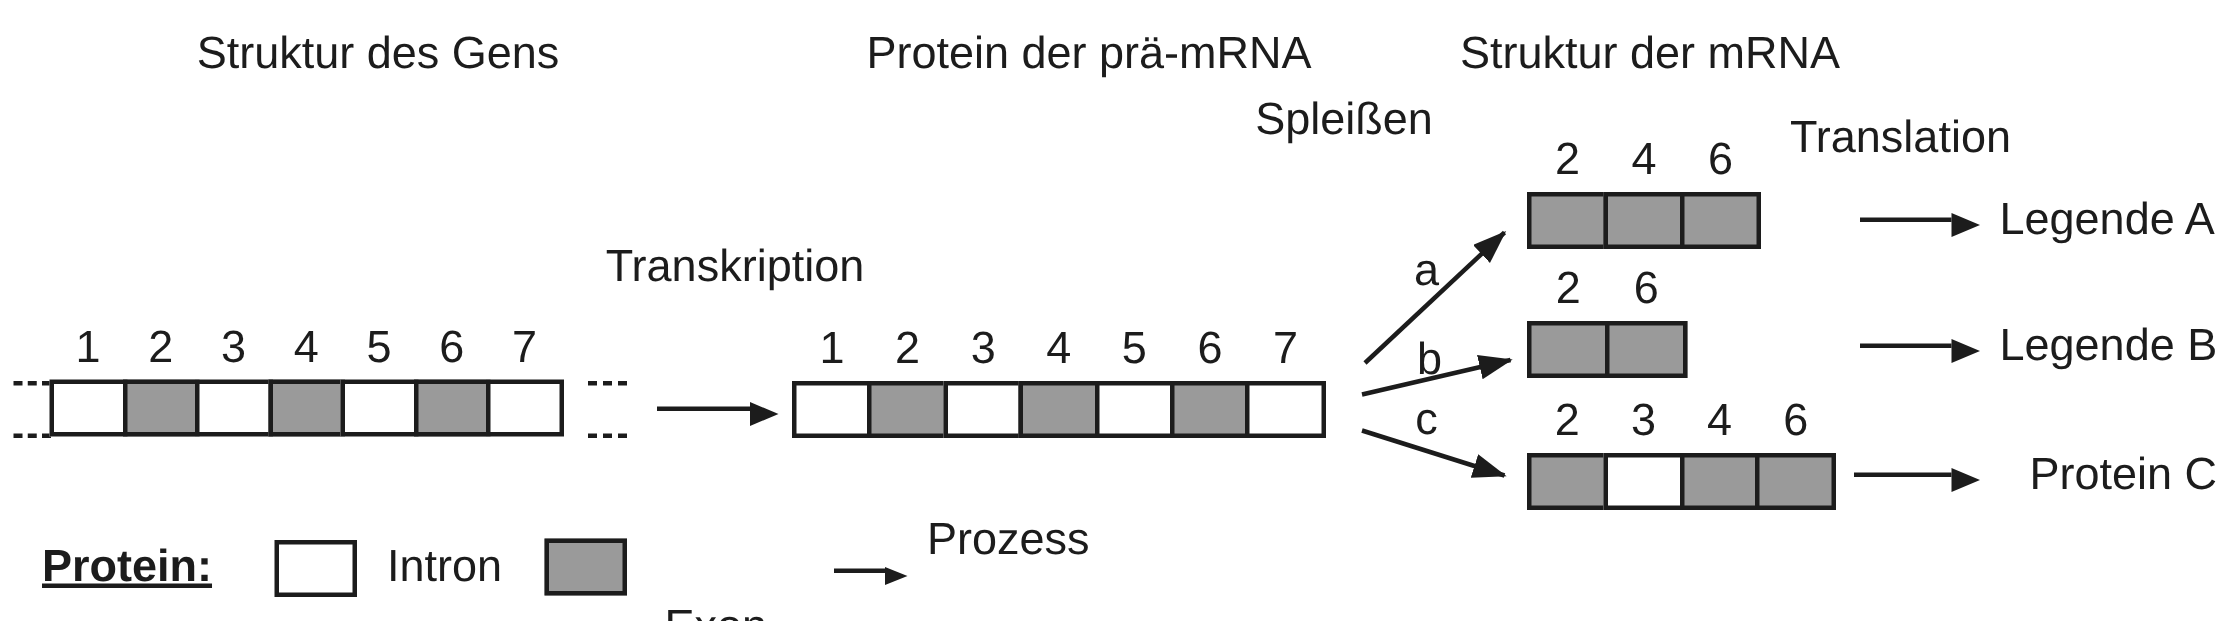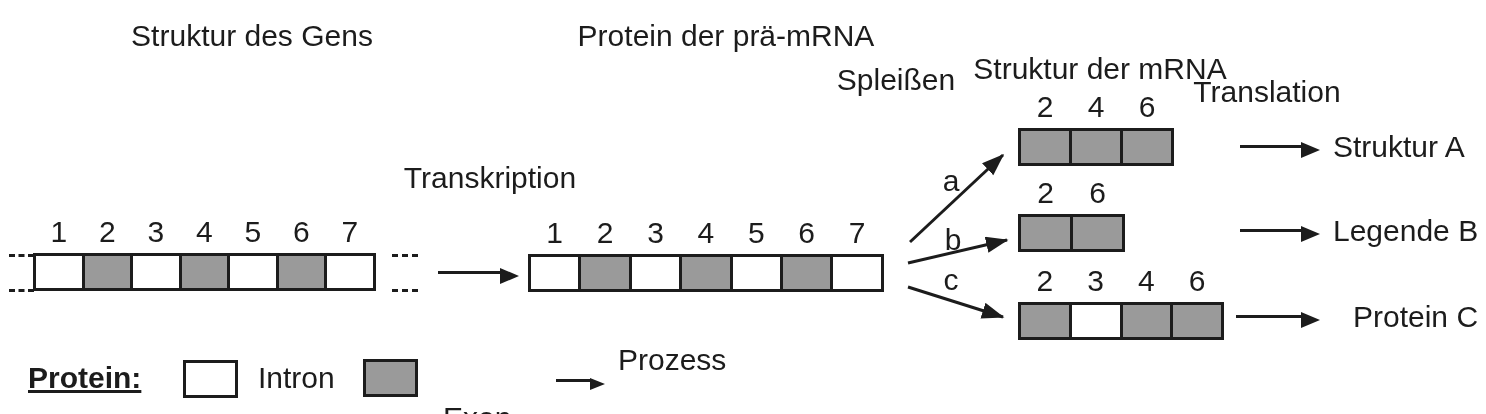--- a/index.html
+++ b/index.html
@@ -42,21 +42,21 @@
   .swatch.intron{background:var(--intron);}
   .swatch.exon{background:var(--exon);}
 </style>
 </head>
 <body>
 
 <div class="canvas">
 
   <div class="label centered" style="left:102px;top:20px;width:300px;">Struktur des Gens</div>
   <div class="label centered" style="left:576px;top:20px;width:300px;">Protein der prä-mRNA</div>
-  <div class="label centered" style="left:950px;top:20px;width:300px;margin-top:33px;">Struktur der mRNA</div>
+  <div class="label centered" style="left:950px;top:20px;width:300px;">Struktur der mRNA</div>
 
   <div class="label centered" style="left:796px;top:64px;width:200px;">Spleißen</div>
   <div class="label centered" style="left:1167px;top:76px;width:200px;">Translation</div>
   <div class="label centered" style="left:390px;top:162px;width:200px;">Transkription</div>
 
   <div class="dash-end" style="left:9px;top:254px;width:25px;"></div>
   <div class="strand" style="left:33px;top:216px;">
       <div class="seg" style="width: 51.5px;">
         <div class="seg-num">1</div>
         <div class="seg-box intron"></div>
@@ -174,21 +174,21 @@
       </div>
       <div class="seg" style="width: 53.75px;">
         <div class="seg-num">6</div>
         <div class="seg-box exon"></div>
       </div>
     </div>
 
   <div class="arrow" style="left:1240px;top:145px;width:61px;"></div>
   <div class="arrow" style="left:1240px;top:229px;width:61px;"></div>
   <div class="arrow" style="left:1236px;top:315px;width:65px;"></div>
-  <div class="label" style="left:1333px;top:131px;">Struktur A</div>
+  <div class="label" style="left:1333px;top:131px;">Legende A</div>
   <div class="label" style="left:1333px;top:215px;">Legende B</div>
   <div class="label" style="left:1333px;top:301px;margin-left:20px;">Protein C</div>
 
   <div class="label legend-heading" style="left:28px;top:362px;">Protein:</div>
   <div class="swatch intron" style="left:183px;top:360px;"></div>
   <div class="label" style="left:258px;top:362px;">Intron</div>
   <div class="swatch exon" style="left:363px;top:359px;"></div>
   <div class="label" style="left:443px;top:362px;margin-top:40px;">Exon</div>
   <div class="arrow small" style="left:556px;top:379px;width:34px;"></div>
   <div class="label" style="left:618px;top:344px;">Prozess</div>

